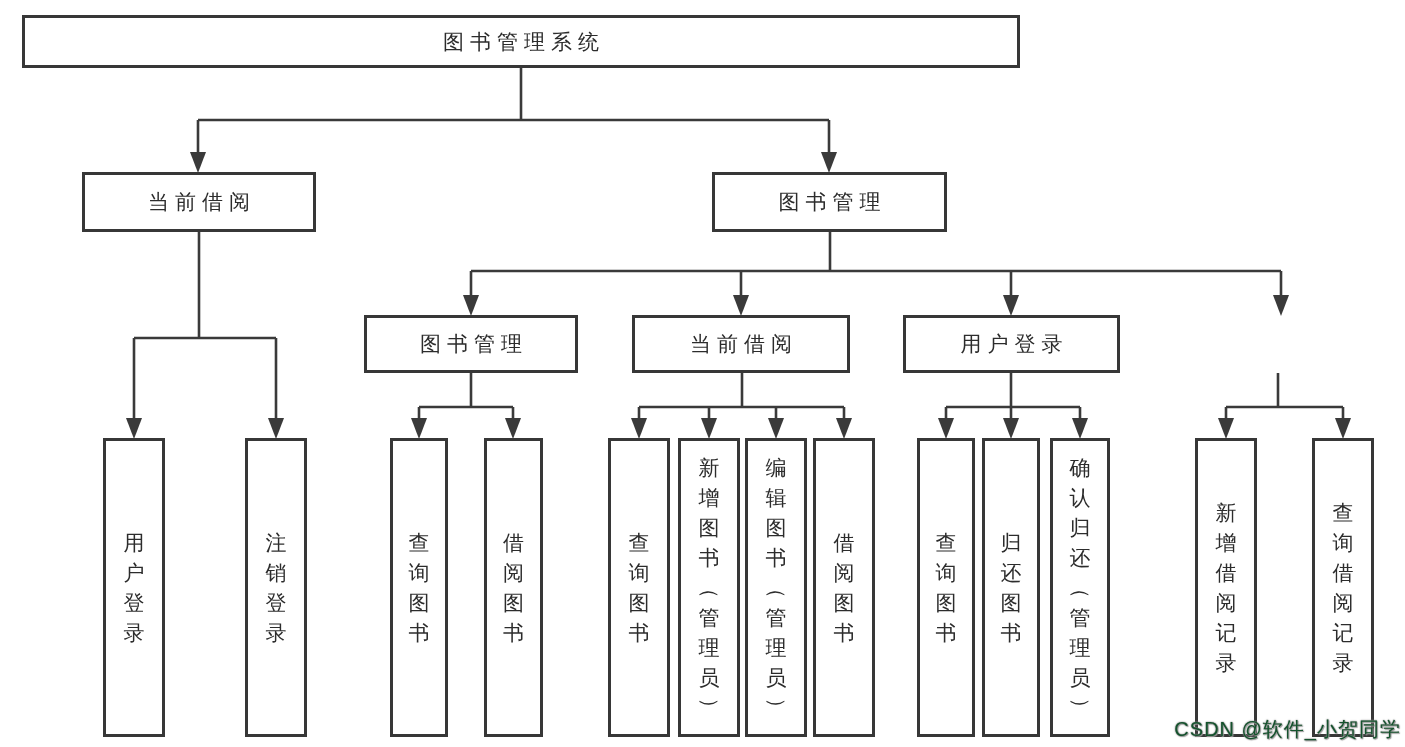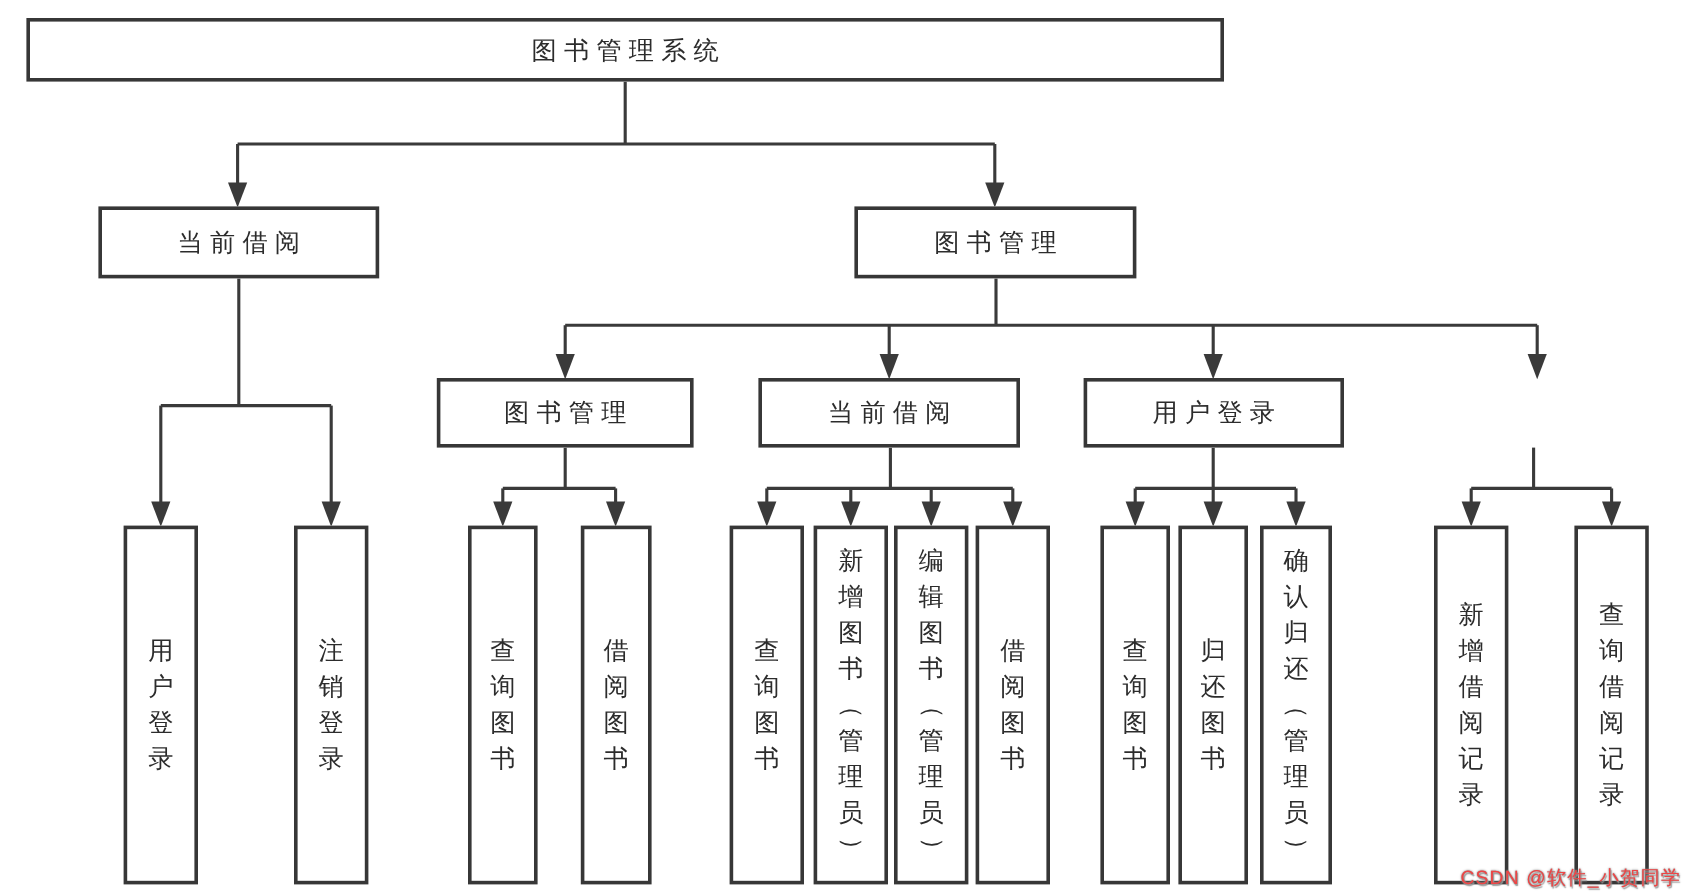--- a/index.html
+++ b/index.html
@@ -14,21 +14,21 @@
     border:3px solid #373737;box-sizing:border-box;
     display:flex;align-items:center;justify-content:center;
     color:#2c2c2c;
   }
   .h .lbl{font-size:21px;letter-spacing:6px;text-indent:6px;white-space:nowrap;}
   .v .lbl{font-size:21px;display:flex;flex-direction:column;align-items:center;justify-content:center;}
   .vchar{display:block;height:30px;line-height:30px;text-align:center;}
   .vchar.rot{transform:rotate(90deg);}
   #watermark{
     position:absolute;right:4px;bottom:4px;z-index:3;
-    font-size:16px;letter-spacing:1px;color:#ef4444;
+    font-size:20px;letter-spacing:1px;color:#14532d;
     text-shadow:0 0 2px #8f8f8f,0 0 1px #8f8f8f,1px 1px 1px #9a9a9a;
     white-space:nowrap;
     margin-left:13px;
   }
 </style>
 </head>
 <body>
 
 <div id="canvas">
 

